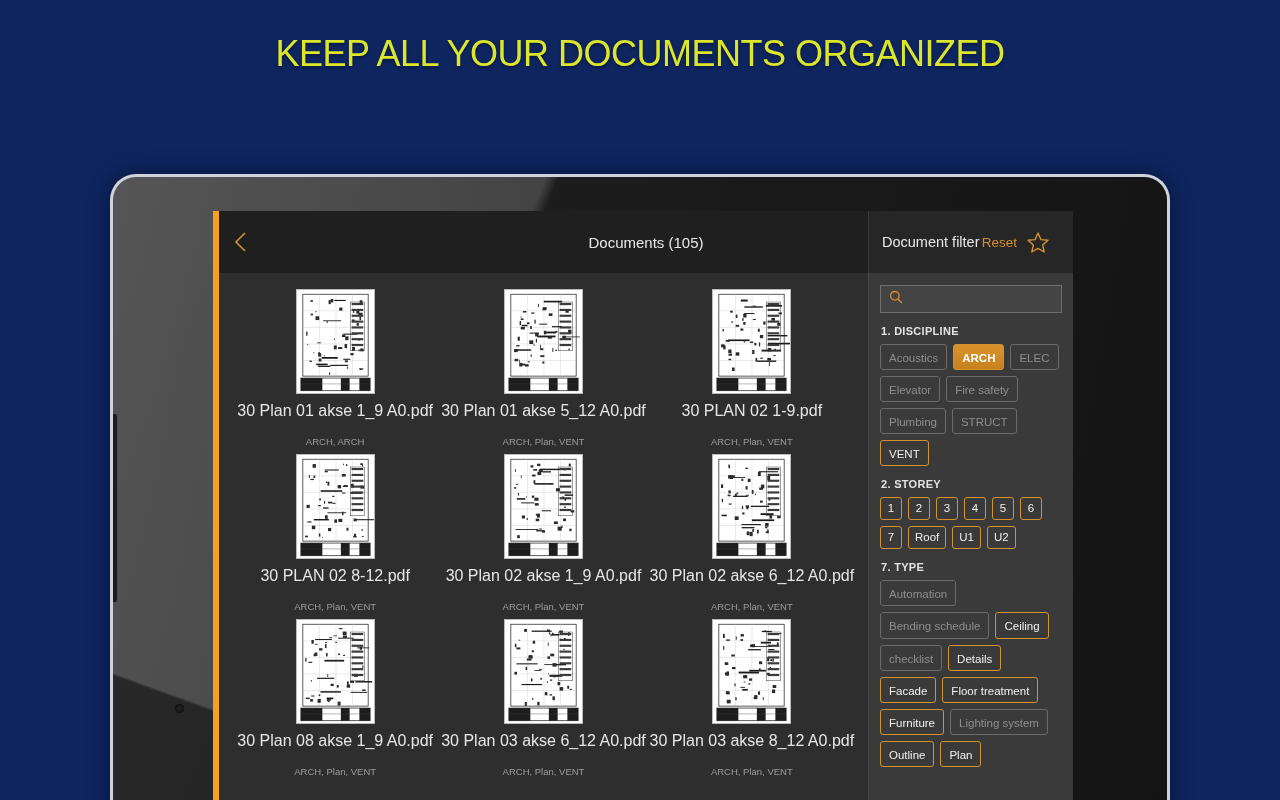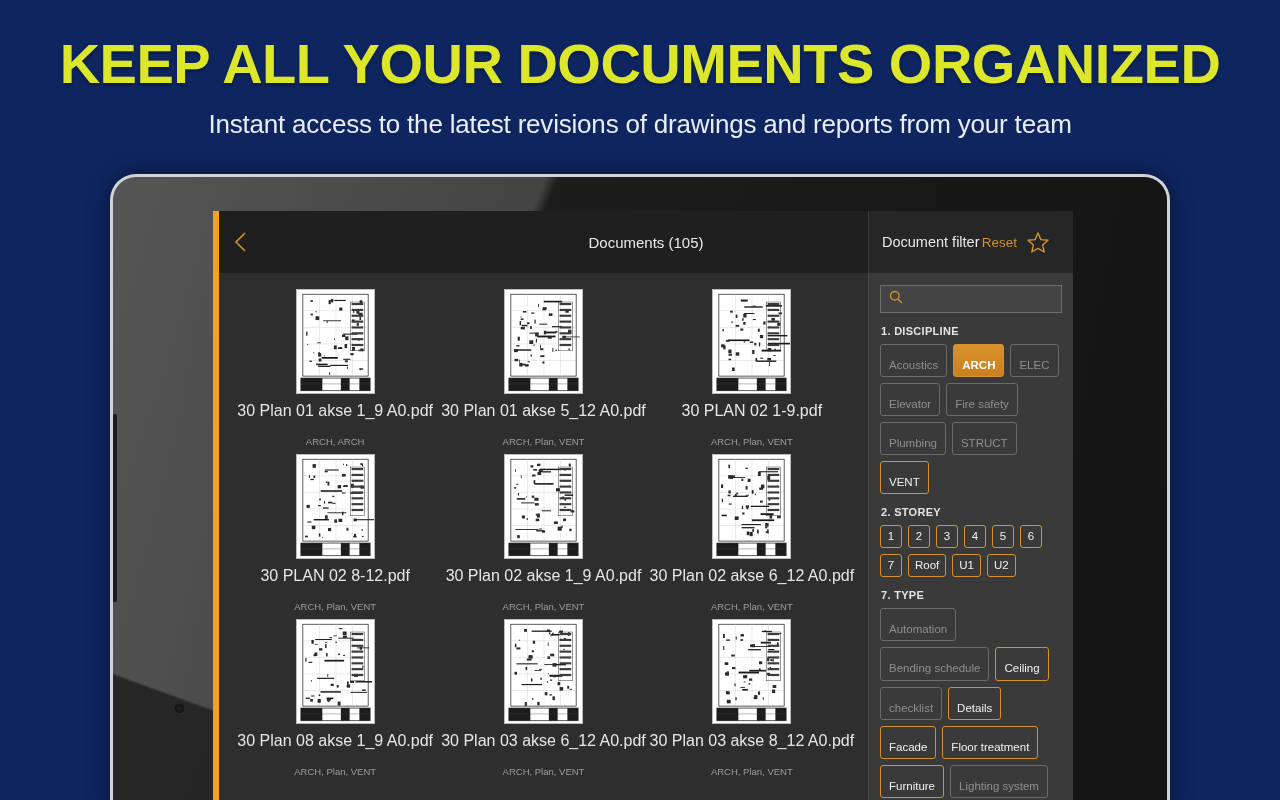--- a/index.html
+++ b/index.html
@@ -7,21 +7,21 @@
   body {
     background:#0e2560;
     font-family:"Liberation Sans", sans-serif;
     position:relative;
   }
 
   
   .promo { position:absolute; top:0; left:0; width:1280px; height:168px;
            text-align:center; }
   .promo-title {
-    font-size:56px; font-weight:bold; color:#dce72b;
+    font-size:36px; font-weight:normal; color:#dce72b;
     letter-spacing:-0.5px; line-height:1; padding-top:36px;
     text-shadow:0 2px 3px rgba(0,0,0,.35);
   }
   .promo-sub {
     font-size:26px; color:#e9edf5; font-weight:normal;
     padding-top:17px; letter-spacing:-0.2px;
   }
 
   
   .tablet {
@@ -99,34 +99,33 @@
                   border-left:1px solid #474747; padding:12px 11px 0 11px;
                   overflow:hidden; }
   .search-box { height:28px; background:#444; border:1px solid #6e6e6e;
                 display:flex; align-items:center; padding:0 8px; cursor:text; }
   .search-box input { background:transparent; border:none; outline:none;
                       color:#ddd; font-size:12px; width:100%; margin-left:7px;
                       font-family:"Liberation Sans", sans-serif; }
   .sect-label { color:#e3e3e3; font-size:11px; font-weight:bold;
                 letter-spacing:.3px; margin:12px 0 7px 1px; }
   .chips { display:flex; flex-wrap:wrap; gap:6px; }
-  .chip { font-size:11.5px; padding:14px 8px 5px; border-radius:3px;
+  .chip { font-size:11.5px; padding:7px 8px 5px; border-radius:3px;
           border:1px solid #6b6b6b; color:#8e8e8e; background:transparent;
           line-height:1.05; cursor:pointer; white-space:nowrap; }
   .chip.avail { border-color:#d4922e; color:#f0f0f0; }
   .chip.sel { border-color:#d4922e; color:#ffffff; font-weight:bold;
               background:linear-gradient(#d9922b,#c8811d); }
   .chip.num { min-width:22px; text-align:center; padding:4px 6px 5px; }
 </style>
 </head>
 <body>
 
 <div class="promo">
   <div class="promo-title">KEEP ALL YOUR DOCUMENTS ORGANIZED</div>
-  <div class="promo-sub">Instant access to the latest revisions of drawings and reports from your team</div>
 </div>
 
 <div class="tablet">
   <div class="tablet-inner-shade"></div>
   <div class="dev-btn b1"></div>
   <div class="dev-btn b2"></div>
   <div class="side-btn"></div>
   <div class="cam-dot"></div>
   <div class="screen-gloss"></div>
 

